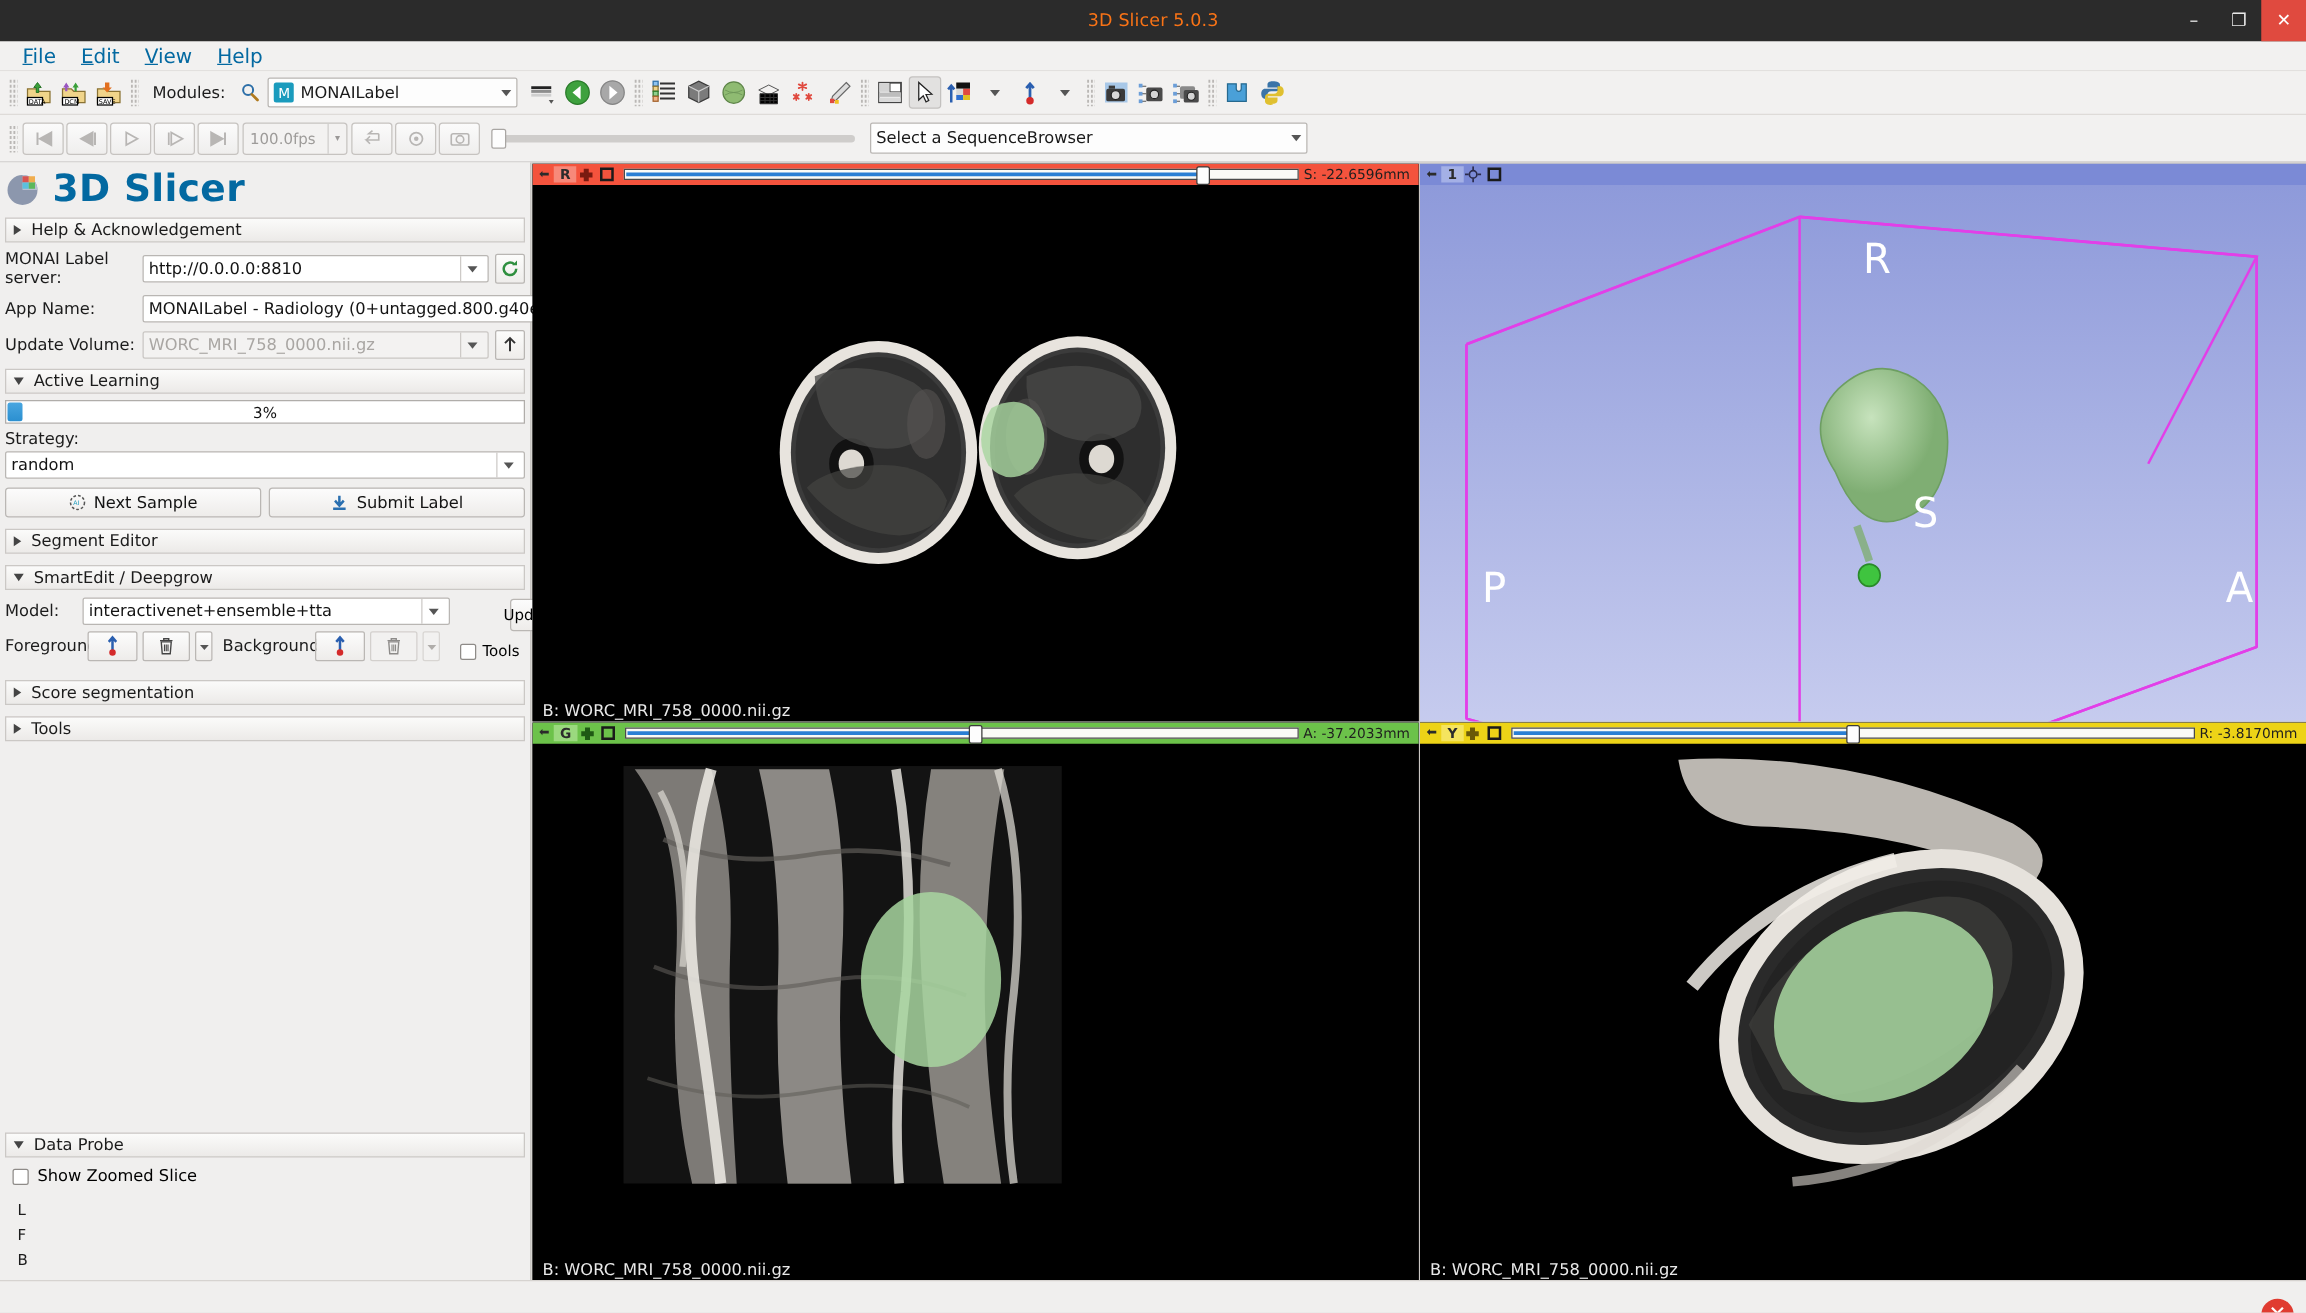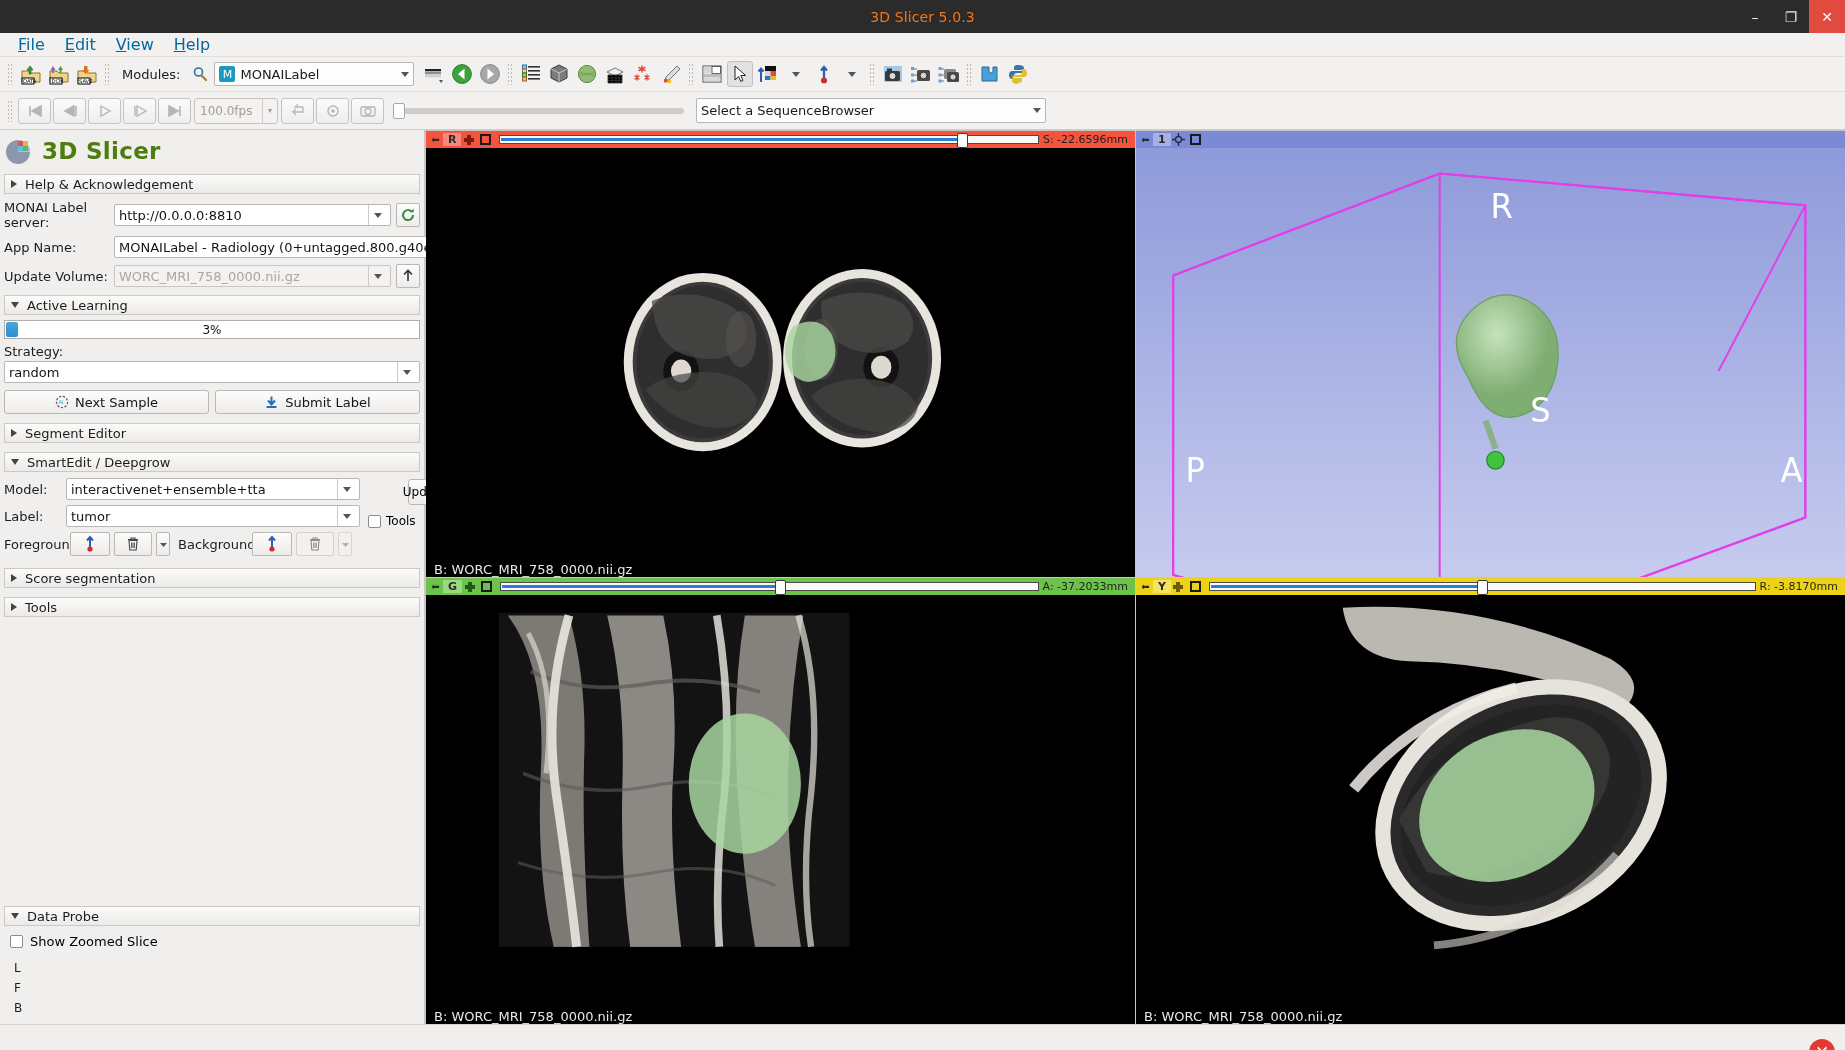--- a/index.html
+++ b/index.html
@@ -63,21 +63,21 @@
                      display:flex;align-items:center;justify-content:center; color:#9a9897;font-size:8px;}
   .sliderbar { width: 285px; height: 6px; background: #cfcdcb; border-radius: 3px; position: relative; margin-left: 14px; }
   .sliderbar .knob { position: absolute; left: -6px; top: -5px; width: 12px; height: 16px;
                      background: #fdfdfd; border: 1px solid #a9a6a3; border-radius: 2px; }
   
   .main { display: flex; height: 894px; }
   .leftpanel { width: 425px; background: #f0efee; position: relative;
                border-right: 1px solid #c9c6c3; }
   .logo-row { height: 42px; display: flex; align-items: center; padding-left: 4px; }
   .logo-glyph { width: 30px; height: 30px; margin-right: 8px; position: relative; }
-  .slicer-title { font-size: 23px; color: #4d7c0f; font-weight: 600; letter-spacing: .3px; }
+  .slicer-title { font-size: 30px; color: #0369a1; font-weight: 600; letter-spacing: .3px; }
   .collapsible {
     height: 20px; margin: 2px 4px 0 4px; background: linear-gradient(#fbfbfa,#eceae8);
     border: 1px solid #cbc8c5; display: flex; align-items: center; padding-left: 6px; font-size: 13px;
     color: #1c1c1c;
   }
   .tri { width: 0; height: 0; margin-right: 8px; }
   .tri.right { border-top: 4px solid transparent; border-bottom: 4px solid transparent; border-left: 6px solid #444; }
   .tri.down  { border-left: 4px solid transparent; border-right: 4px solid transparent; border-top: 6px solid #444; }
   .formrow { display: flex; align-items: center; margin: 6px 4px 0 4px; }
   .formlabel { font-size: 13px; color: #1c1c1c; width: 110px; flex: none; }
@@ -554,29 +554,20 @@
         <div class="smartrow">
           <span class="formlabel" style="width:62px;">Model:</span>
           <span class="field">
             <span>interactivenet+ensemble+tta</span>
             <span class="fld-arrow">
                 <i></i>
               </span>
           </span>
         </div>
 
-        <div class="smartrow">
-          <span class="formlabel" style="width:62px;">Label:</span>
-          <span class="field">
-            <span>tumor</span>
-            <span class="fld-arrow">
-                <i></i>
-              </span>
-          </span>
-        </div>
 
         <div class="smartrow" style="margin-bottom:0;">
           <span class="formlabel" style="width:66px;">Foreground:</span>
           <span class="iconbtn">
             <svg width="16" height="18" viewBox="0 0 16 18">
               <path d="M8 12 V3 M5 5.5 L8 2 L11 5.5" stroke="#2a5fb0" stroke-width="2" fill="none"></path>
               <circle cx="8" cy="14" r="2.6" fill="#d42a2a"></circle>
             </svg>
           </span>
           <span class="iconbtn sm">

